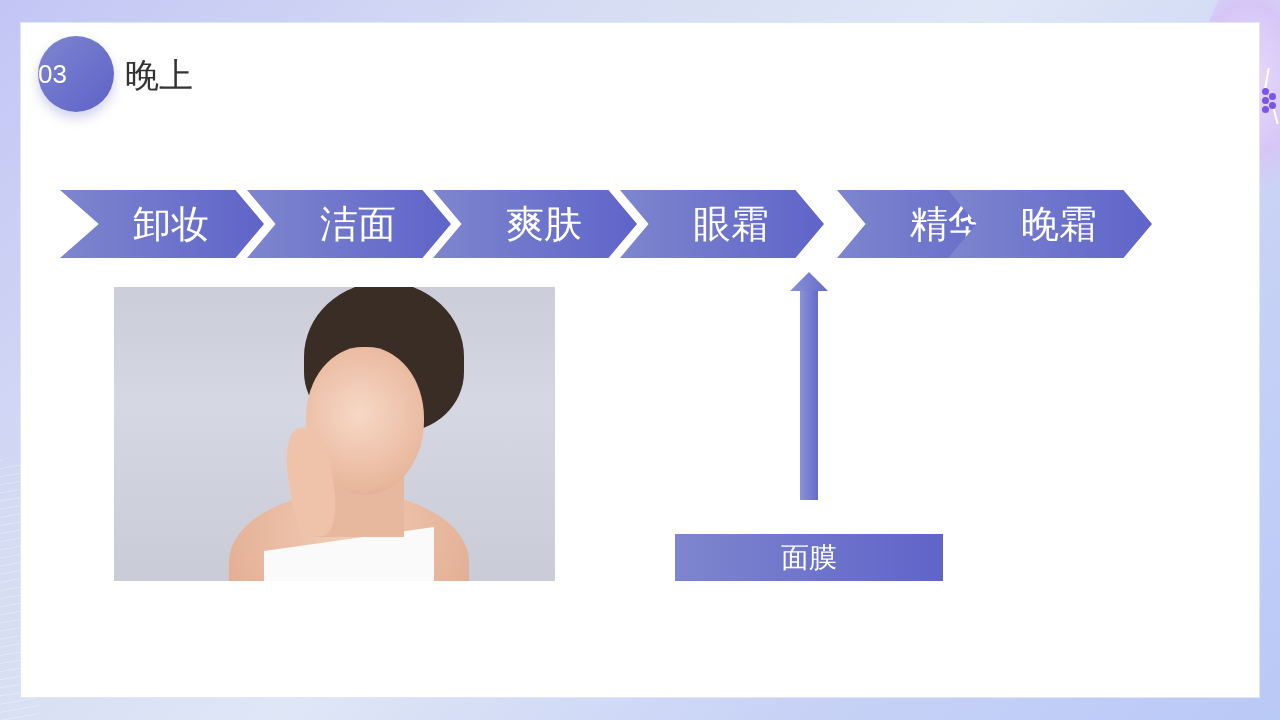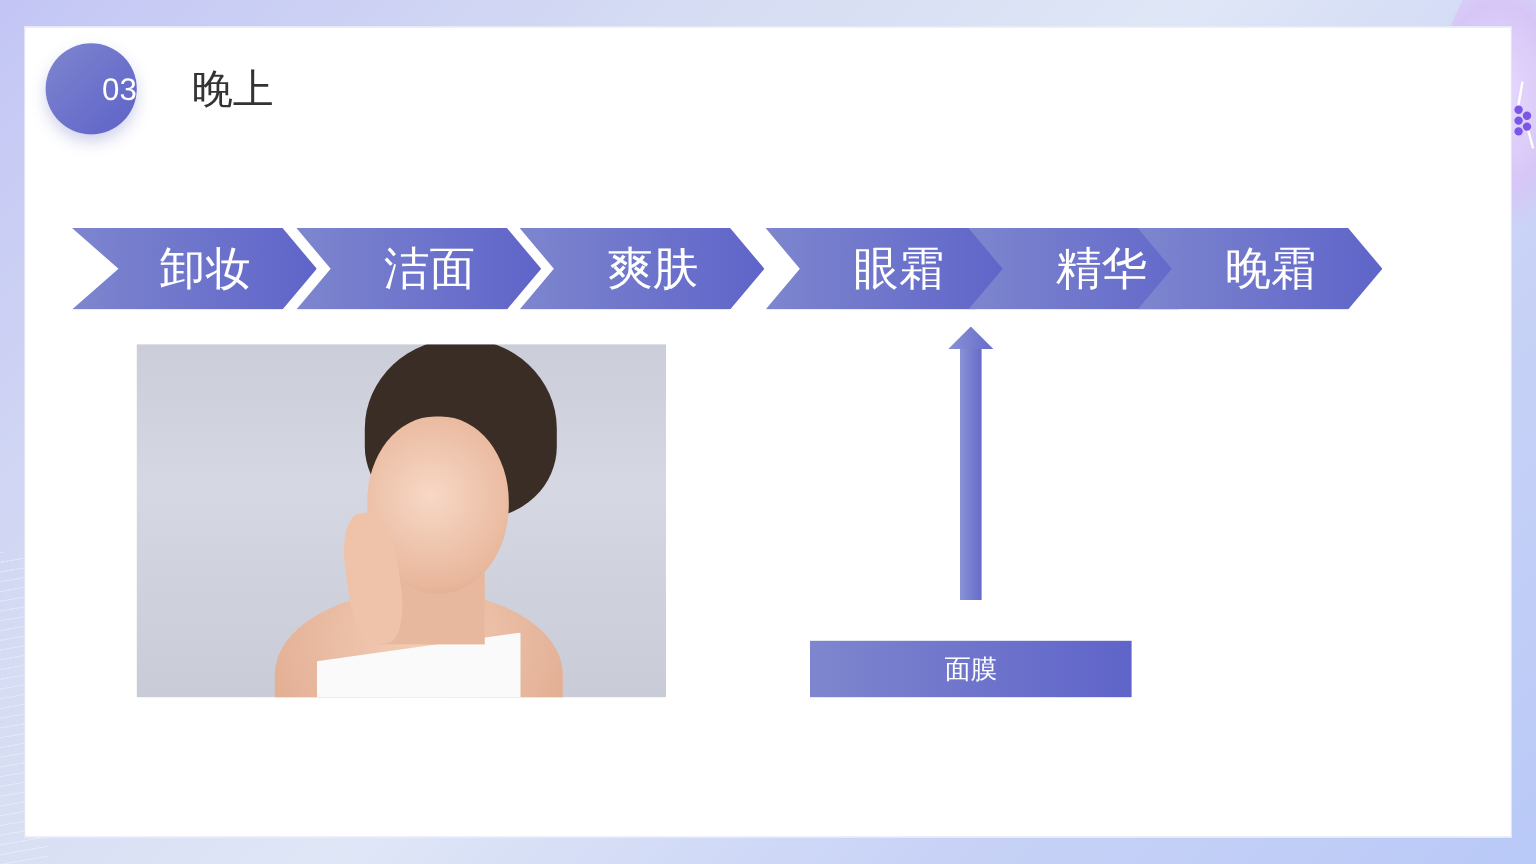--- a/index.html
+++ b/index.html
@@ -24,27 +24,26 @@
   .card {
     position:absolute; left:20px; top:22px; width:1240px; height:676px;
     background:#ffffff;
     border:1px solid #e2e6f3;
   }
   .badge {
     position:absolute; left:38px; top:36px; width:76px; height:76px; border-radius:50%;
     background: linear-gradient(135deg, #7e86cf 0%, #5d62c8 100%);
     box-shadow: 0 6px 12px rgba(120,126,200,0.35);
     color:#fff; font-family:"Liberation Sans", sans-serif; font-size:26px;
-    display:flex; align-items:center; justify-content:flex-end;
+    display:flex; align-items:center; justify-content:flex-start;
   }
   .title {
     position:absolute; left:125px; top:55px;
     font-family:"DejaVu Serif", "Liberation Serif", serif; font-size:34px; color:#333;
     line-height:40px;
-    margin-left:35px;
   }
   .chevron {
     position:absolute; top:190px; height:68px;
     background: linear-gradient(90deg, #7d86ce 0%, #5f64c9 100%);
     clip-path: polygon(0 0, 86% 0, 100% 50%, 86% 100%, 0 100%, 14% 50%);
     color:#fff; font-size:38px;
     display:flex; align-items:center; justify-content:center;
   }
   .chevron.first { clip-path: polygon(0 0, 86% 0, 100% 50%, 86% 100%, 0 100%, 19% 50%); }
   .chevron span { padding-left:18px; }
@@ -67,21 +66,21 @@
     background: linear-gradient(90deg, #8a92d6 0%, #666bc9 100%);
   }
   .arrow-up .head {
     position:absolute; left:0; top:0; width:38px; height:19px;
     background: linear-gradient(90deg, #8a92d6 0%, #666bc9 100%);
     clip-path: polygon(50% 0, 100% 100%, 0 100%);
   }
   .mask-box {
     position:absolute; left:675px; top:534px; width:268px; height:47px;
     background: linear-gradient(90deg, #7e86ce 0%, #5f64c9 100%);
-    color:#fff; font-size:22px;
+    color:#fff; font-size:28px;
     display:flex; align-items:center; justify-content:center;
   }
 </style>
 </head>
 <body>
 
 <div class="bg-lines"></div>
 <div class="bg-flower"></div>
 <div class="flower-stick" style="right:12px;top:68px;transform:rotate(10deg);"></div>
 <div class="flower-stick" style="right:4px;top:104px;transform:rotate(-15deg);"></div>
@@ -100,24 +99,24 @@
 
 <div class="chevron first" style="left:60px;width:204px;">
   <span>卸妆</span>
 </div>
 <div class="chevron" style="left:247px;width:204px;">
   <span>洁面</span>
 </div>
 <div class="chevron" style="left:433px;width:204px;text-align:center;">
   <span>爽肤</span>
 </div>
-<div class="chevron" style="left:638px;width:204px;">
+<div class="chevron" style="left:620px;width:204px;">
   <span>眼霜</span>
 </div>
-<div class="chevron" style="left:807px;width:204px;">
+<div class="chevron" style="left:837px;width:204px;">
   <span>精华</span>
 </div>
 <div class="chevron" style="left:948px;width:204px;">
   <span>晚霜</span>
 </div>
 
 <div class="photo">
   <div class="shoulders"></div>
   <div class="top"></div>
   <div class="neck"></div>

